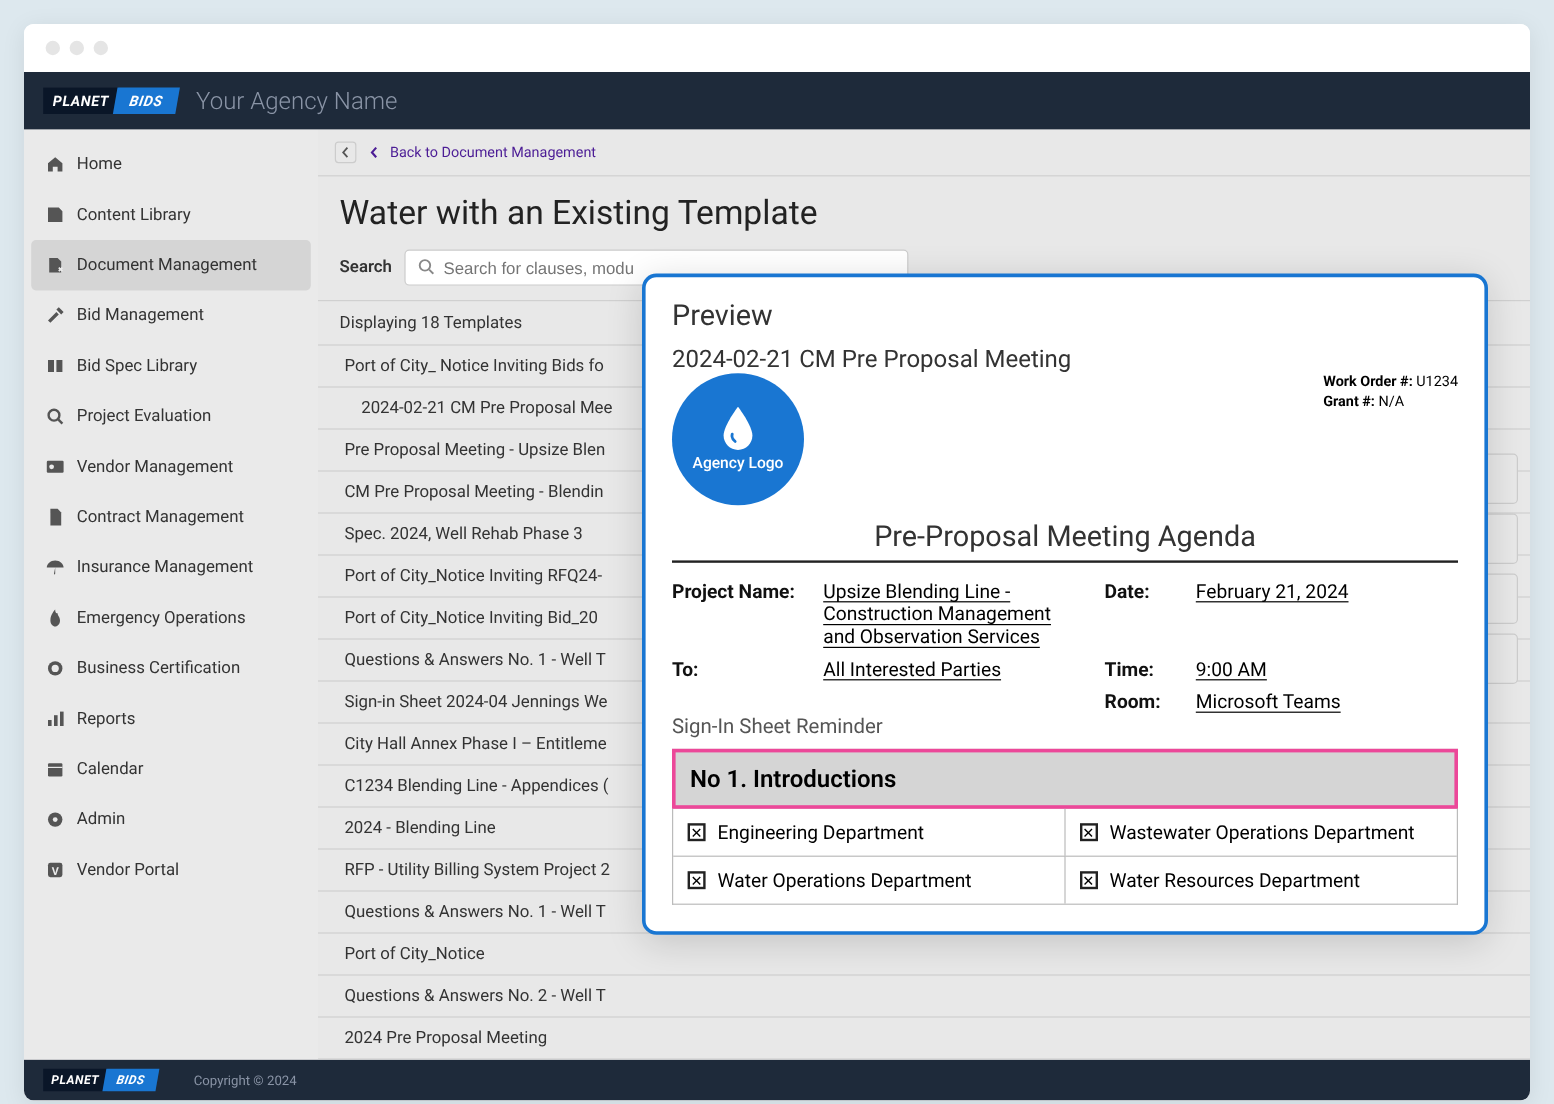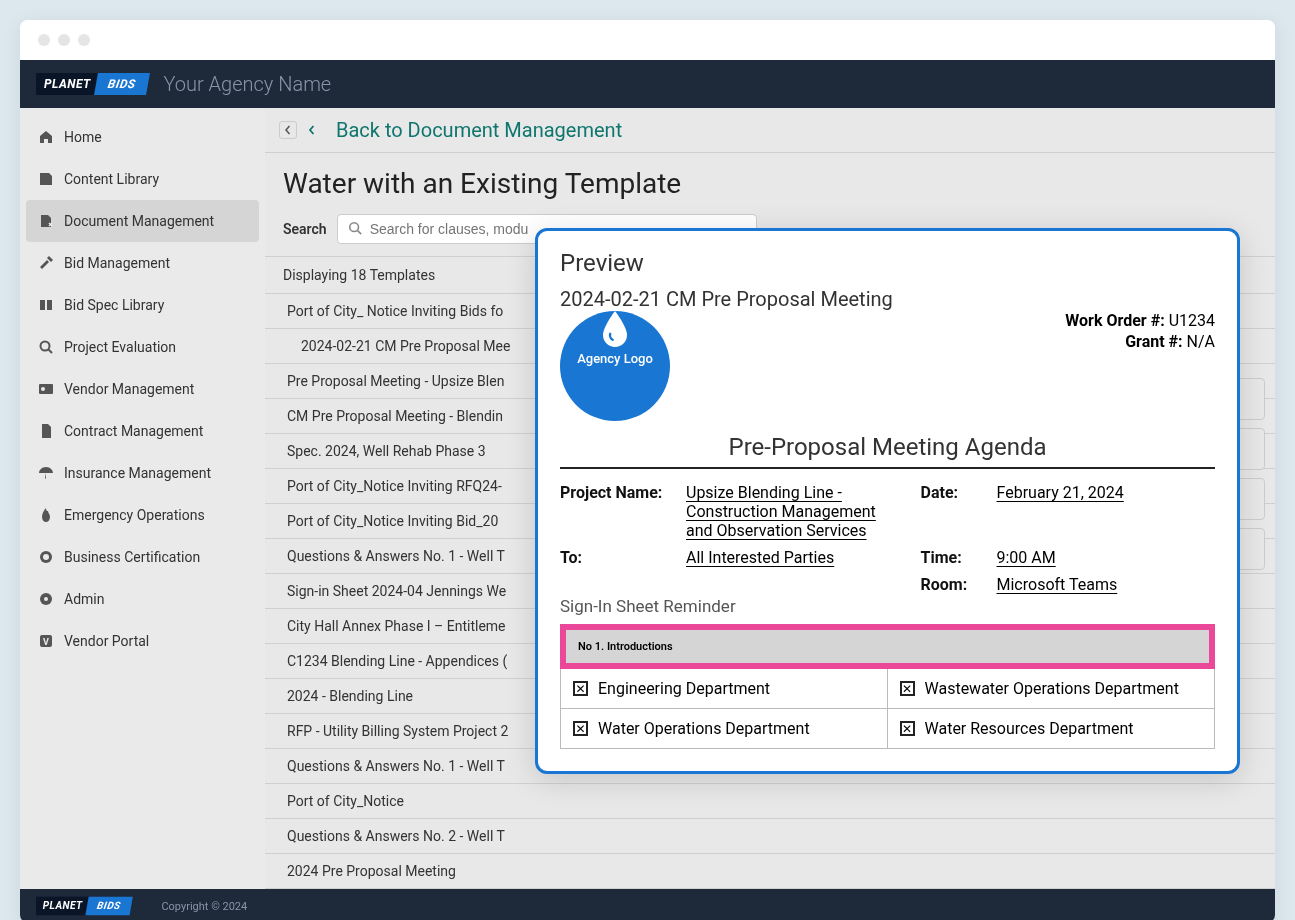--- a/index.html
+++ b/index.html
@@ -14,52 +14,52 @@
 .logo-bids{background:#1976d2;color:#fff;font-size:12px;font-weight:700;font-style:italic;padding:4px 12px;letter-spacing:0.5px;transform:skew(-10deg);margin-left:-3px}
 .agency-name{color:#8a94a6;font-size:20px;font-weight:300}
 .body{display:flex;min-height:770px}
 .sidebar{width:245px;background:#eaeaea;padding-top:8px}
 .nav-item{display:flex;align-items:center;gap:10px;padding:13px 18px;color:#333;font-size:14px;cursor:pointer}
 .nav-item.active{background:#d5d5d5;border-radius:4px;margin:0 6px;padding:13px 12px}
 .nav-item .icon{width:16px;height:16px;display:flex;align-items:center;justify-content:center;color:#555}
 .main{flex:1;background:#e8e8e8;position:relative;overflow:hidden}
 .back-row{display:flex;align-items:center;gap:10px;padding:10px 14px;border-bottom:1px solid #d0d0d0}
 .back-row .chev{width:18px;height:18px;border:1px solid #ccc;border-radius:3px;display:flex;align-items:center;justify-content:center;color:#555;font-size:12px}
-.back-link{color:#0f766e;font-size:20px;display:flex;align-items:center;gap:19px}
+.back-link{color:#4c1d95;font-size:12px;display:flex;align-items:center;gap:8px}
 .page-title{font-size:28px;font-weight:400;color:#222;padding:14px 18px 14px}
 .search-row{display:flex;align-items:center;gap:10px;padding:0 18px 12px}
 .search-label{font-size:14px;font-weight:600;color:#333}
 .search-input-wrap{flex:1;max-width:420px;border:1px solid #ccc;border-radius:4px;background:#fff;display:flex;align-items:flex-start;padding:6px 10px;gap:8px}
 .search-input-wrap svg{color:#888}
 .search-input{border:none;outline:none;font-size:14px;flex:1;color:#666;background:transparent}
 .results-header{padding:10px 18px;font-size:14px;color:#333;border-top:1px solid #d0d0d0;border-bottom:1px solid #d0d0d0}
 .template-list{overflow:hidden}
 .template-row{padding:9px 22px;border-bottom:1px solid #d0d0d0;font-size:14px;color:#333;cursor:pointer;white-space:nowrap;overflow:hidden;text-overflow:ellipsis}
 .template-row.indented{padding-left:36px}
 .right-panel{position:absolute;right:0;top:260px;width:520px;padding:10px}
 .right-card{border:1px solid #ccc;border-radius:4px;background:#e8e8e8;padding:12px;margin-bottom:8px;font-size:14px;color:#333}
 .footer{background:#1e2a3a;height:34px;display:flex;align-items:center;gap:14px;padding:0 16px}
 .footer .logo{transform:scale(0.85);transform-origin:left center}
 .copyright{color:#8a94a6;font-size:11px}
 .preview-modal{position:absolute;top:120px;left:270px;right:35px;max-width:728px;margin:0 auto;background:#fff;border:3px solid #1976d2;border-radius:12px;padding:18px 22px 22px;box-shadow:0 6px 30px rgba(0,0,0,0.15);z-index:10}
 .preview-title{font-size:24px;color:#333;font-weight:400;margin-bottom:10px}
 .preview-subtitle{font-size:20px;color:#333;font-weight:400;}
 .preview-header{display:flex;justify-content:space-between;align-items:flex-start;margin-bottom:12px}
-.agency-logo-circle{width:110px;height:110px;border-radius:50%;background:#1976d2;display:flex;flex-direction:column;align-items:center;color:#fff;gap:4px}
+.agency-logo-circle{width:110px;height:110px;border-radius:50%;background:#1976d2;display:flex;flex-direction:column;align-items:center;justify-content:center;color:#fff;gap:4px}
 .drop-icon{width:30px;height:36px}
 .agency-logo-circle span{font-size:13px;font-weight:500}
-.preview-meta{text-align:right;font-size:16px}
+.preview-meta{font-size:12px}
 .preview-meta div{margin-bottom:2px}
 .preview-meta b{font-weight:700}
 .agenda-title{text-align:center;font-size:24px;font-weight:400;color:#333;padding-bottom:6px;border-bottom:2px solid #222;margin-bottom:14px}
 .agenda-grid{display:grid;grid-template-columns:110px 1fr 60px 1fr;gap:8px 16px;font-size:16px;margin-bottom:2px}
 .agenda-label{font-weight:700;color:#111}
 .agenda-val{text-decoration:underline;text-underline-offset:3px}
 .signin-label{font-size:17px;color:#555;margin-bottom:8px}
-.section-bar{background:#d5d5d5;padding:10px 12px;font-weight:600;font-size:11px;border:6px solid #ec4899}
+.section-bar{background:#d5d5d5;padding:10px 12px;font-weight:600;font-size:20px;border:3px solid #ec4899}
 .intro-grid{display:grid;grid-template-columns:1fr 1fr;border-left:1px solid #bbb;border-right:1px solid #bbb;border-bottom:1px solid #bbb}
 .intro-cell{padding:10px 12px;font-size:16px;display:flex;align-items:center;gap:10px;border-top:1px solid #bbb}
 .intro-cell:nth-child(odd){border-right:1px solid #bbb}
 .intro-cell:nth-child(1),.intro-cell:nth-child(2){border-top:none}
 .checkbox{width:15px;height:15px;border:2px solid #222;display:flex;align-items:center;justify-content:center;font-size:12px;line-height:1}
 </style>
 </head>
 <body>
 
 <div class="browser-frame">
@@ -164,20 +164,39 @@
             <span>Emergency Operations</span>
           </div>
           <div class="nav-item">
             <span class="icon">
               <svg width="16" height="16" viewBox="0 0 16 16">
                 <circle cx="8" cy="8" r="6" fill="currentColor"></circle>
                 <circle cx="8" cy="8" r="3" fill="#eaeaea"></circle>
               </svg>
             </span>
             <span>Business Certification</span>
+          </div>
+          <div class="nav-item">
+            <span class="icon">
+              <svg width="16" height="16" viewBox="0 0 16 16">
+                <rect x="2" y="9" width="3" height="5" fill="currentColor"></rect>
+                <rect x="7" y="5" width="3" height="9" fill="currentColor"></rect>
+                <rect x="12" y="2" width="3" height="12" fill="currentColor"></rect>
+              </svg>
+            </span>
+            <span>Reports</span>
+          </div>
+          <div class="nav-item">
+            <span class="icon">
+              <svg width="16" height="16" viewBox="0 0 16 16">
+                <rect x="2" y="3" width="12" height="11" rx="1" fill="currentColor"></rect>
+                <rect x="2" y="6" width="12" height="1" fill="#eaeaea"></rect>
+              </svg>
+            </span>
+            <span>Calendar</span>
           </div>
           <div class="nav-item">
             <span class="icon">
               <svg width="16" height="16" viewBox="0 0 16 16">
                 <circle cx="8" cy="8" r="6" fill="currentColor"></circle>
                 <circle cx="8" cy="8" r="2" fill="#eaeaea"></circle>
               </svg>
             </span>
             <span>Admin</span>
           </div>

